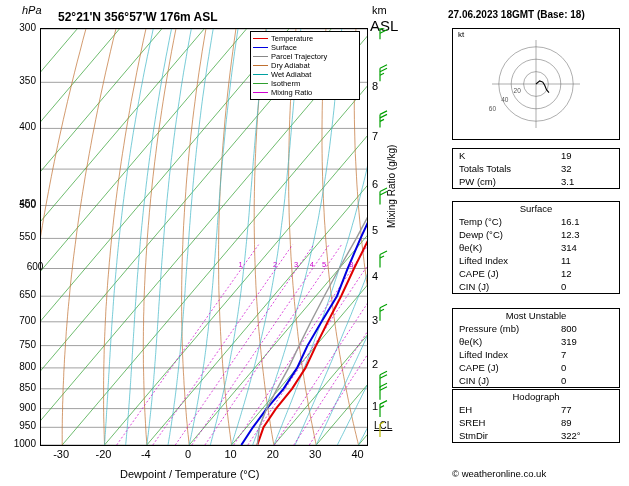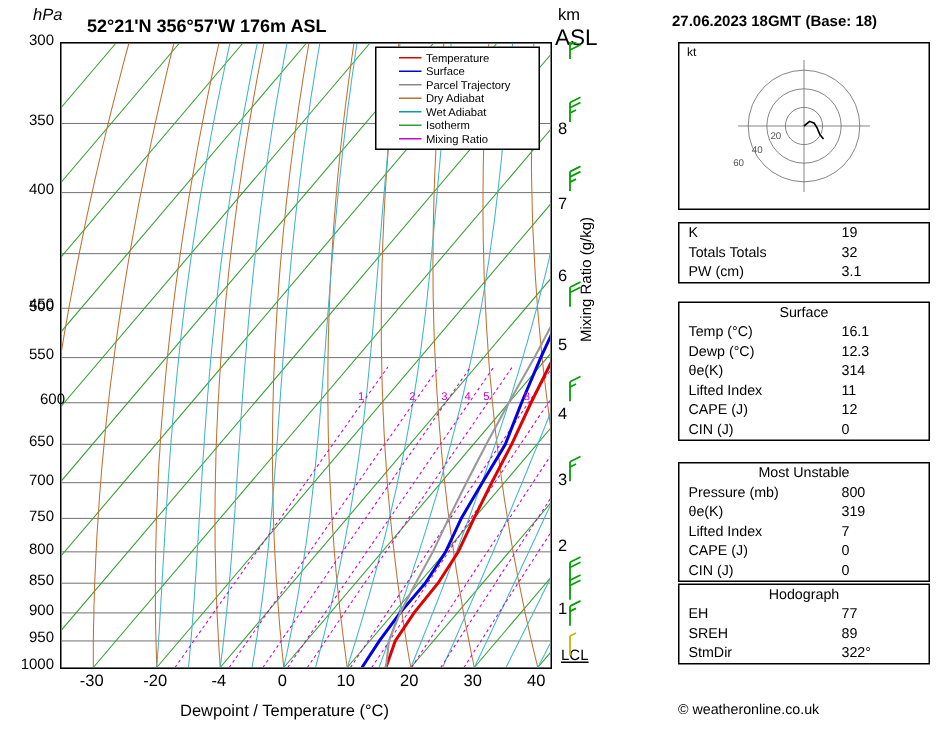--- a/index.html
+++ b/index.html
@@ -18,24 +18,24 @@
   
   #plot{left:40px;top:28px;width:328px;height:418px;border:1px solid #000;box-sizing:border-box;overflow:hidden;background:#fff;}
   #plotsvg{position:absolute;left:0;top:0;}
 
   
   .ylab{position:absolute;right:2px;font-size:10px;color:#000;text-align:right;width:34px;}
   .xlab{position:absolute;font-size:11px;color:#000;text-align:center;width:40px;}
   .xtitle{left:120px;top:468px;font-size:11px;color:#000;}
   .kmlab{position:absolute;left:372px;font-size:11px;color:#000;}
   .mixtitle{left:386px;top:228px;font-size:10px;color:#000;transform:rotate(-90deg);transform-origin:0 0;white-space:nowrap;}
-  .lcl{left:374px;top:432px;font-size:10px;color:#000;text-decoration:underline;}
-
-  
-  #legend{left:250px;top:31px;width:110px;background:#fff;border:1px solid #000;padding:2px 15px;box-sizing:border-box;}
+  .lcl{left:374px;top:420px;font-size:10px;color:#000;text-decoration:underline;}
+
+  
+  #legend{left:250px;top:31px;width:110px;background:#fff;border:1px solid #000;padding:2px 2px;box-sizing:border-box;}
   #legend .row{display:flex;align-items:center;height:9px;margin:0;}
   #legend .sw{width:15px;height:0;border-top:1.5px solid #000;margin-right:3px;flex:none;}
   #legend .lb{font-size:7.5px;color:#000;line-height:9px;white-space:nowrap;}
 
   
   #hodo{left:452px;top:28px;width:168px;height:112px;border:1px solid #000;background:#fff;box-sizing:border-box;}
   .kt{left:458px;top:30px;font-size:8px;color:#000;}
 
   
   .panel{border:1px solid #000;background:#fff;box-sizing:border-box;position:absolute;left:452px;width:168px;}

